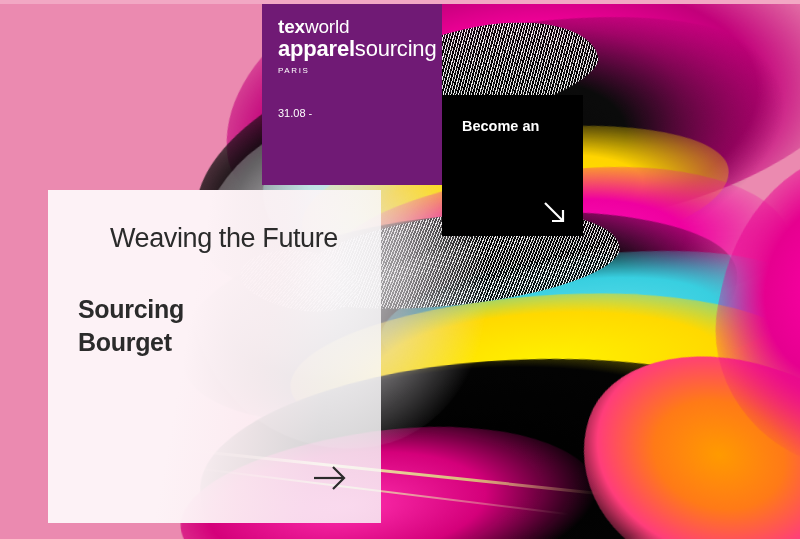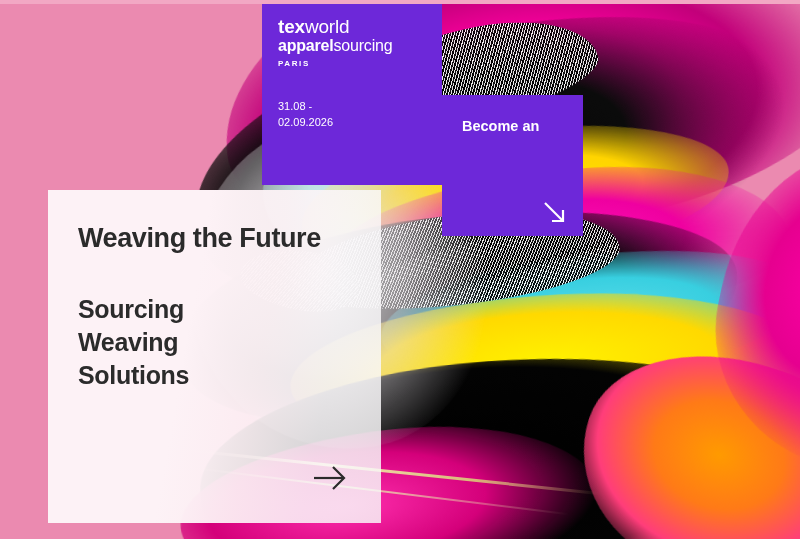--- a/index.html
+++ b/index.html
@@ -103,52 +103,52 @@
   .streak-b{left:110px;top:215px;width:330px;height:90px;border-radius:55% 45% 50% 50%/60% 55% 45% 40%;transform:rotate(-6deg);}
   .streak-c{left:60px;top:250px;width:120px;height:60px;border-radius:60% 40% 50% 50%/60% 50% 50% 40%;transform:rotate(12deg);opacity:.75;}
   .hair-line{position:absolute;left:0;top:470px;width:420px;height:3px;background:linear-gradient(90deg,rgba(255,240,200,0) 0%,#f6e3b4 35%,#d9b878 70%,rgba(200,160,90,0) 100%);transform:rotate(6deg);}
   .hair-line2{position:absolute;left:10px;top:490px;width:380px;height:2px;background:linear-gradient(90deg,rgba(255,240,200,0) 0%,#e8d4a6 40%,rgba(200,160,90,0) 100%);transform:rotate(7deg);}
 
   .top-strip{position:absolute;left:0;top:0;width:800px;height:4px;background:#f2a8c4;z-index:30;}
 
   
   .logo-card{
     position:absolute;left:262px;top:0;width:180px;height:185px;
-    background:#6d28d9;z-index:20;
+    background:#701a75;z-index:20;
     box-sizing:border-box;padding:16px 16px 0 16px;color:#fff;
   }
   .logo{line-height:1.12;}
   .logo-line1{font-size:19px;letter-spacing:-0.2px;}
-  .logo-line2{font-size:16px;letter-spacing:-0.2px;}
+  .logo-line2{font-size:22px;letter-spacing:-0.2px;}
   .logo b{font-weight:700;}
   .logo span.reg{font-weight:400;}
-  .logo-paris{font-size:8px;font-weight:700;letter-spacing:1.6px;margin-top:5px;}
+  .logo-paris{font-size:8px;font-weight:400;letter-spacing:1.6px;margin-top:5px;}
   .event-info{margin-top:29px;font-size:11px;font-weight:400;line-height:1.48;}
 
   
   .exhibitor-card{
     position:absolute;left:442px;top:95px;width:141px;height:141px;
-    background:#6d28d9;z-index:21;color:#fff;
+    background:#000000;z-index:21;color:#fff;
     box-sizing:border-box;padding:22px 18px 14px 20px;
     cursor:pointer;
   }
   .exhibitor-title{font-size:14.5px;font-weight:700;line-height:1.32;}
   .exhibitor-arrow{position:absolute;right:15px;bottom:10px;width:26px;height:26px;}
 
   
   .hero-card{
     position:absolute;left:48px;top:190px;width:333px;height:333px;
     z-index:22;overflow:hidden;cursor:pointer;
   }
   .hero-veil{
     position:absolute;inset:0;
     background:linear-gradient(100deg,#fdf2f6 0%,#fdf2f6 42%,rgba(253,243,246,.93) 62%,rgba(250,248,250,.86) 80%,rgba(248,247,248,.84) 100%);
   }
   .hero-inner{position:relative;box-sizing:border-box;padding:34px 30px 0 30px;height:100%;}
-  .hero-title{font-size:27px;font-weight:700;color:#2b2b2b;letter-spacing:-0.4px;line-height:1.1;}
+  .hero-title{font-size:27px;font-weight:400;color:#2b2b2b;letter-spacing:-0.4px;line-height:1.1;margin-left:32px;}
   .hero-sub{margin-top:39px;font-size:25px;font-weight:700;color:#2b2b2b;line-height:1.32;letter-spacing:-0.3px;}
   .hero-arrow{position:absolute;right:33px;bottom:30px;width:36px;height:30px;}
 </style>
 </head>
 <body>
 
 <div class="stage">
 
   <div class="bg-art">
     <div class="bg-base"></div>
@@ -177,42 +177,40 @@
   <div class="top-strip"></div>
 
   <div class="logo-card">
     <div class="logo">
       <div class="logo-line1"><b>tex</b><span class="reg">world</span></div>
       <div class="logo-line2"><b>apparel</b><span class="reg">sourcing</span></div>
       <div class="logo-paris">PARIS</div>
     </div>
     <div class="event-info">
       <div>31.08 -</div>
-      <div>02.09.2026</div>
     </div>
   </div>
 
   <div class="exhibitor-card">
     <div class="exhibitor-title">
       <div>Become an</div>
     </div>
     <svg class="exhibitor-arrow" viewBox="0 0 26 26">
       <line x1="3" y1="3" x2="21" y2="21" stroke="#ffffff" stroke-width="2.2"></line>
       <polyline points="21,10 21,21 10,21" fill="none" stroke="#ffffff" stroke-width="2.2"></polyline>
     </svg>
   </div>
 
   <div class="hero-card">
     <div class="hero-veil"></div>
     <div class="hero-inner">
       <div class="hero-title">Weaving the Future</div>
       <div class="hero-sub">
         <div>Sourcing</div>
-        <div>Weaving</div>
-        <div>Solutions</div>
+        <div>Bourget</div>
       </div>
     </div>
     <svg class="hero-arrow" viewBox="0 0 36 30">
       <line x1="2" y1="15" x2="32" y2="15" stroke="#2b2b2b" stroke-width="2.2"></line>
       <polyline points="21,4 32,15 21,26" fill="none" stroke="#2b2b2b" stroke-width="2.2"></polyline>
     </svg>
   </div>
 
 </div>
 

